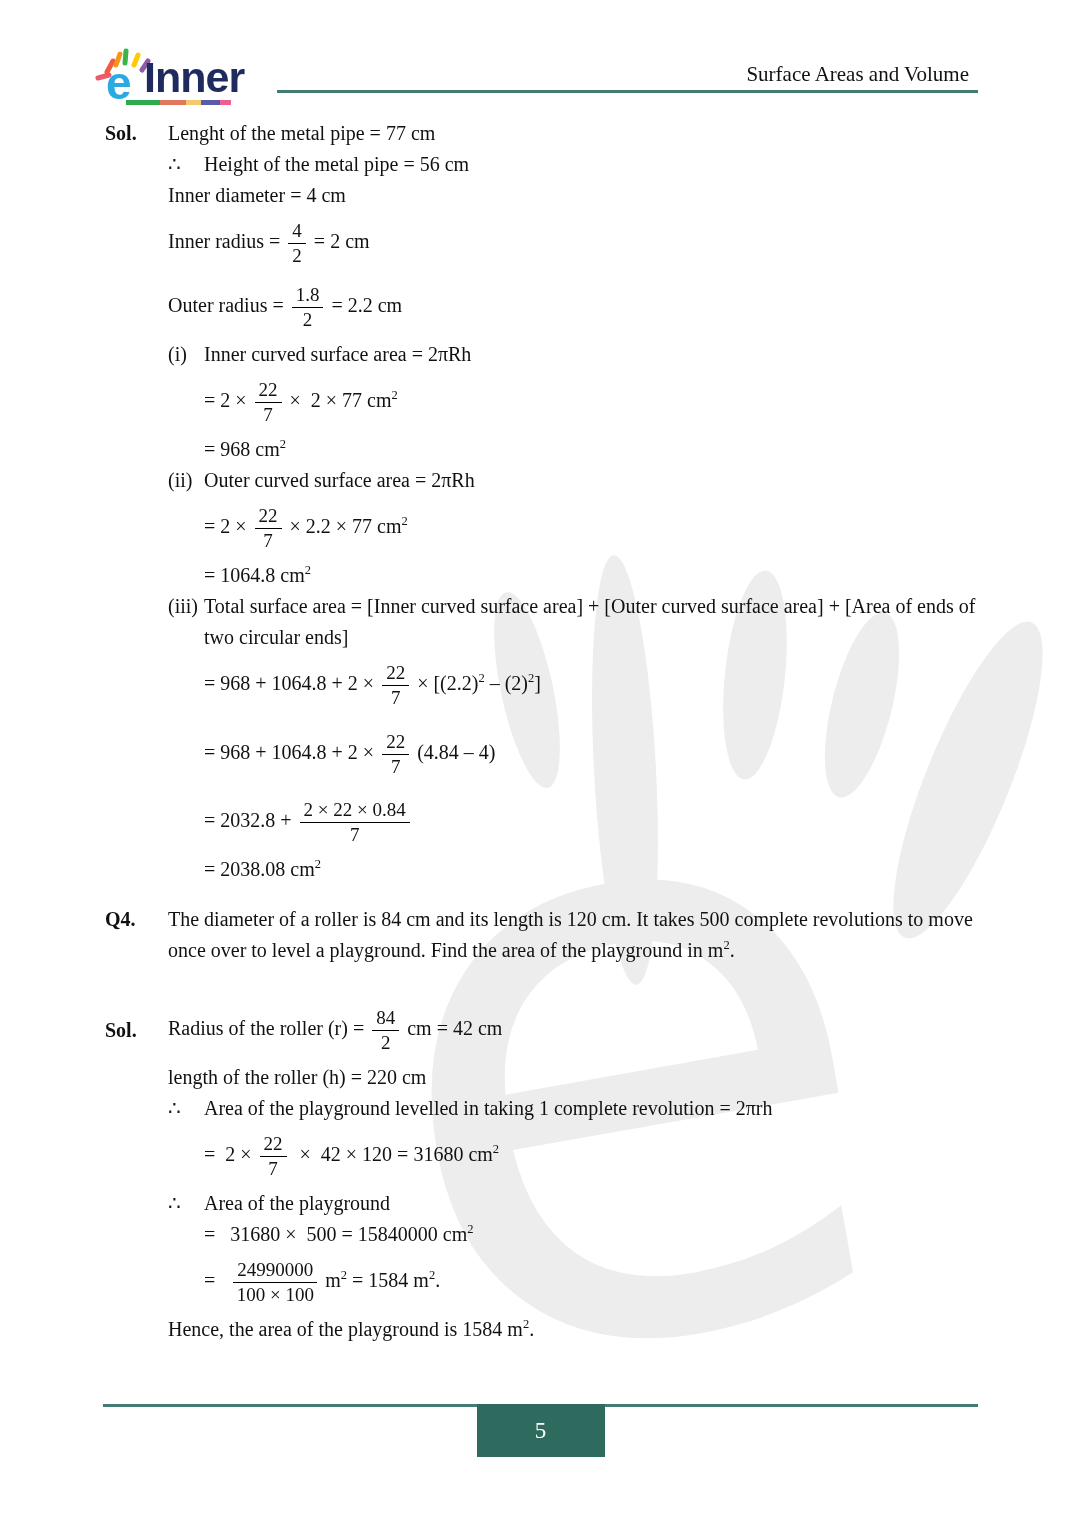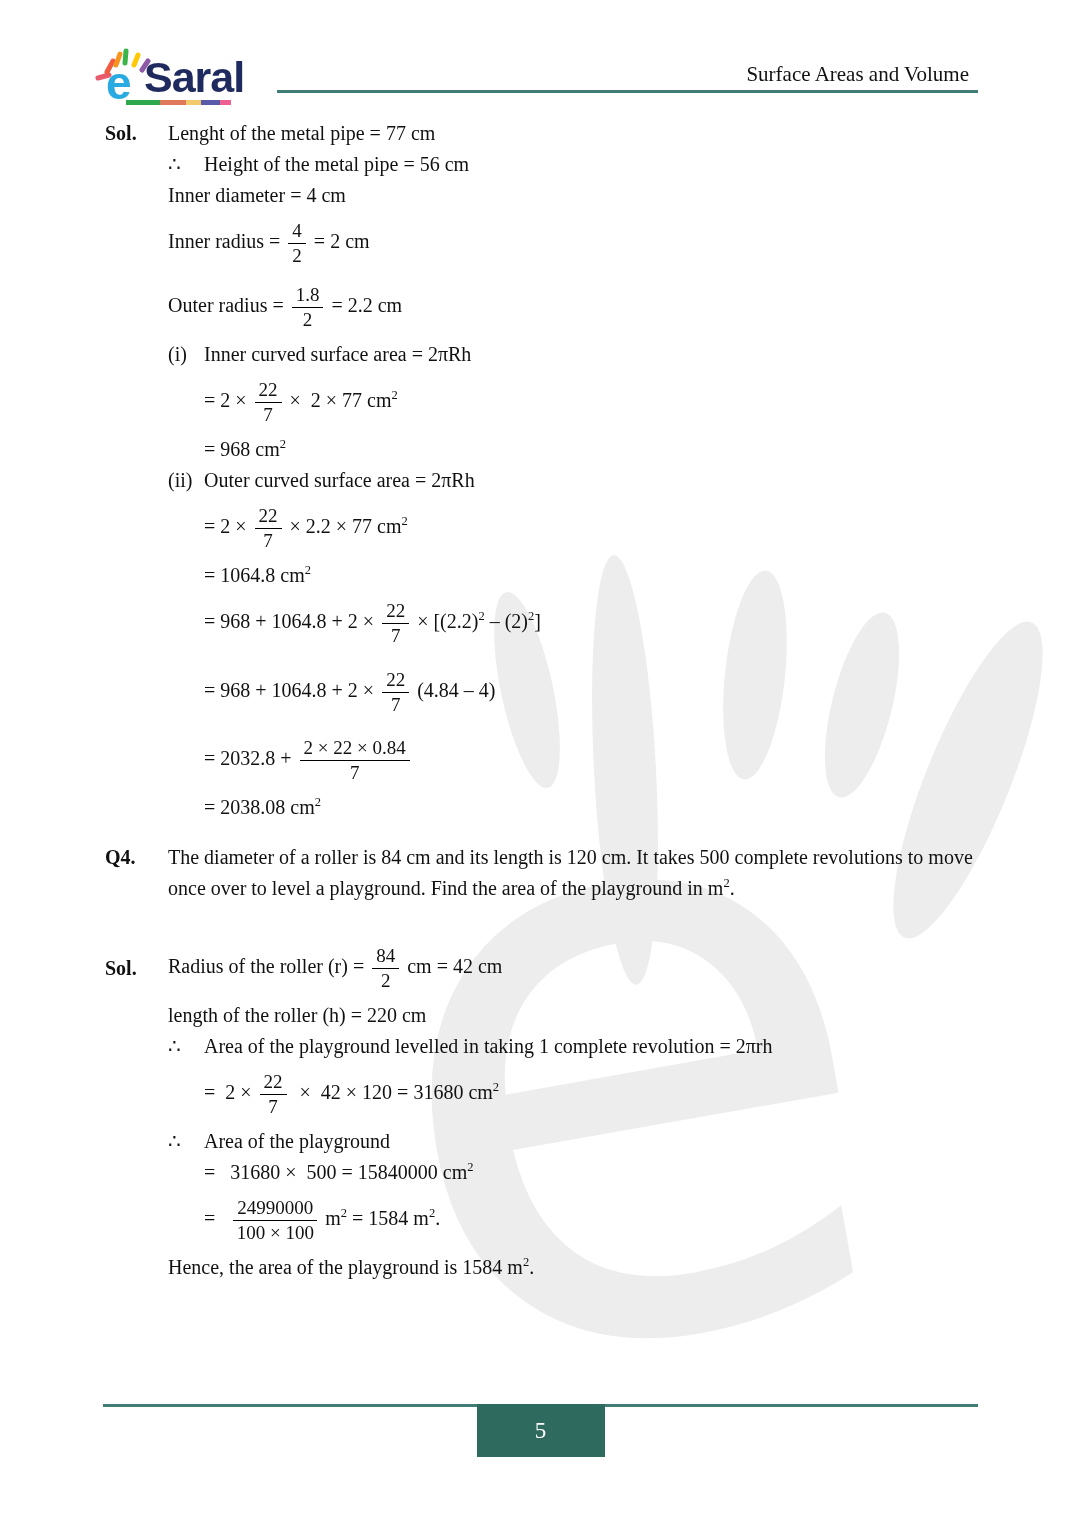--- a/index.html
+++ b/index.html
@@ -59,21 +59,21 @@
   <div class="logo">
     <svg class="rays" width="60" height="42" viewBox="0 0 60 42">
         <line x1="4" y1="32" x2="15" y2="29" stroke="#e85c6e" stroke-width="5" stroke-linecap="round"></line>
         <line x1="13" y1="26" x2="19" y2="15" stroke="#f15b40" stroke-width="5" stroke-linecap="round"></line>
         <line x1="22" y1="19" x2="26" y2="8" stroke="#f7941e" stroke-width="5" stroke-linecap="round"></line>
         <line x1="31" y1="17" x2="32" y2="5" stroke="#3ab54a" stroke-width="5" stroke-linecap="round"></line>
         <line x1="40" y1="19" x2="44" y2="9" stroke="#ffc907" stroke-width="5" stroke-linecap="round"></line>
         <line x1="48" y1="24" x2="54" y2="15" stroke="#8e5ba6" stroke-width="5" stroke-linecap="round"></line>
       </svg>
     <span class="logo-e">e</span>
-      <span class="logo-saral">Saral</span>
+      <span class="logo-saral">Inner</span>
     <div class="logo-bar">
         <span style="width: 34px; background: rgb(47, 168, 78);"></span>
         <span style="width: 26px; background: rgb(224, 121, 92);"></span>
         <span style="width: 15px; background: rgb(243, 201, 110);"></span>
         <span style="width: 19px; background: rgb(90, 91, 168);"></span>
         <span style="width: 11px; background: rgb(238, 95, 148);"></span>
       </div>
   </div>
   <div class="title">Surface Areas and Volume</div>
   <div class="header-rule"></div>
@@ -141,20 +141,27 @@
         <span class="body cont">
           <span class="tx">= 2 × <span class="frac"><span class="num">22</span><span class="den">7</span></span> × 2.2 × 77 cm<sup class="sp">2</sup></span>
         </span>
       </div>
       <div class="row">
         <span class="lab"></span>
         <span class="body cont">
           <span class="tx">= 1064.8 cm<sup class="sp">2</sup></span>
         </span>
       </div>
+      <div class="row">
+        <span class="lab"></span>
+        <span class="body">
+          <span class="mk">(iii)</span>
+          <span class="tx">Total surface area = [Inner curved surface area] + [Outer curved surface area] + [Area of ends of two circular ends]</span>
+        </span>
+      </div>
       <div class="row frac-row">
         <span class="lab"></span>
         <span class="body cont">
           <span class="tx">= 968 + 1064.8 + 2 × <span class="frac"><span class="num">22</span><span class="den">7</span></span> × [(2.2)<sup class="sp">2</sup> – (2)<sup class="sp">2</sup>]</span>
         </span>
       </div>
       <div class="row frac-row" style="margin-top: 5px;">
         <span class="lab"></span>
         <span class="body cont">
           <span class="tx">= 968 + 1064.8 + 2 × <span class="frac"><span class="num">22</span><span class="den">7</span></span> (4.84 – 4)</span>

